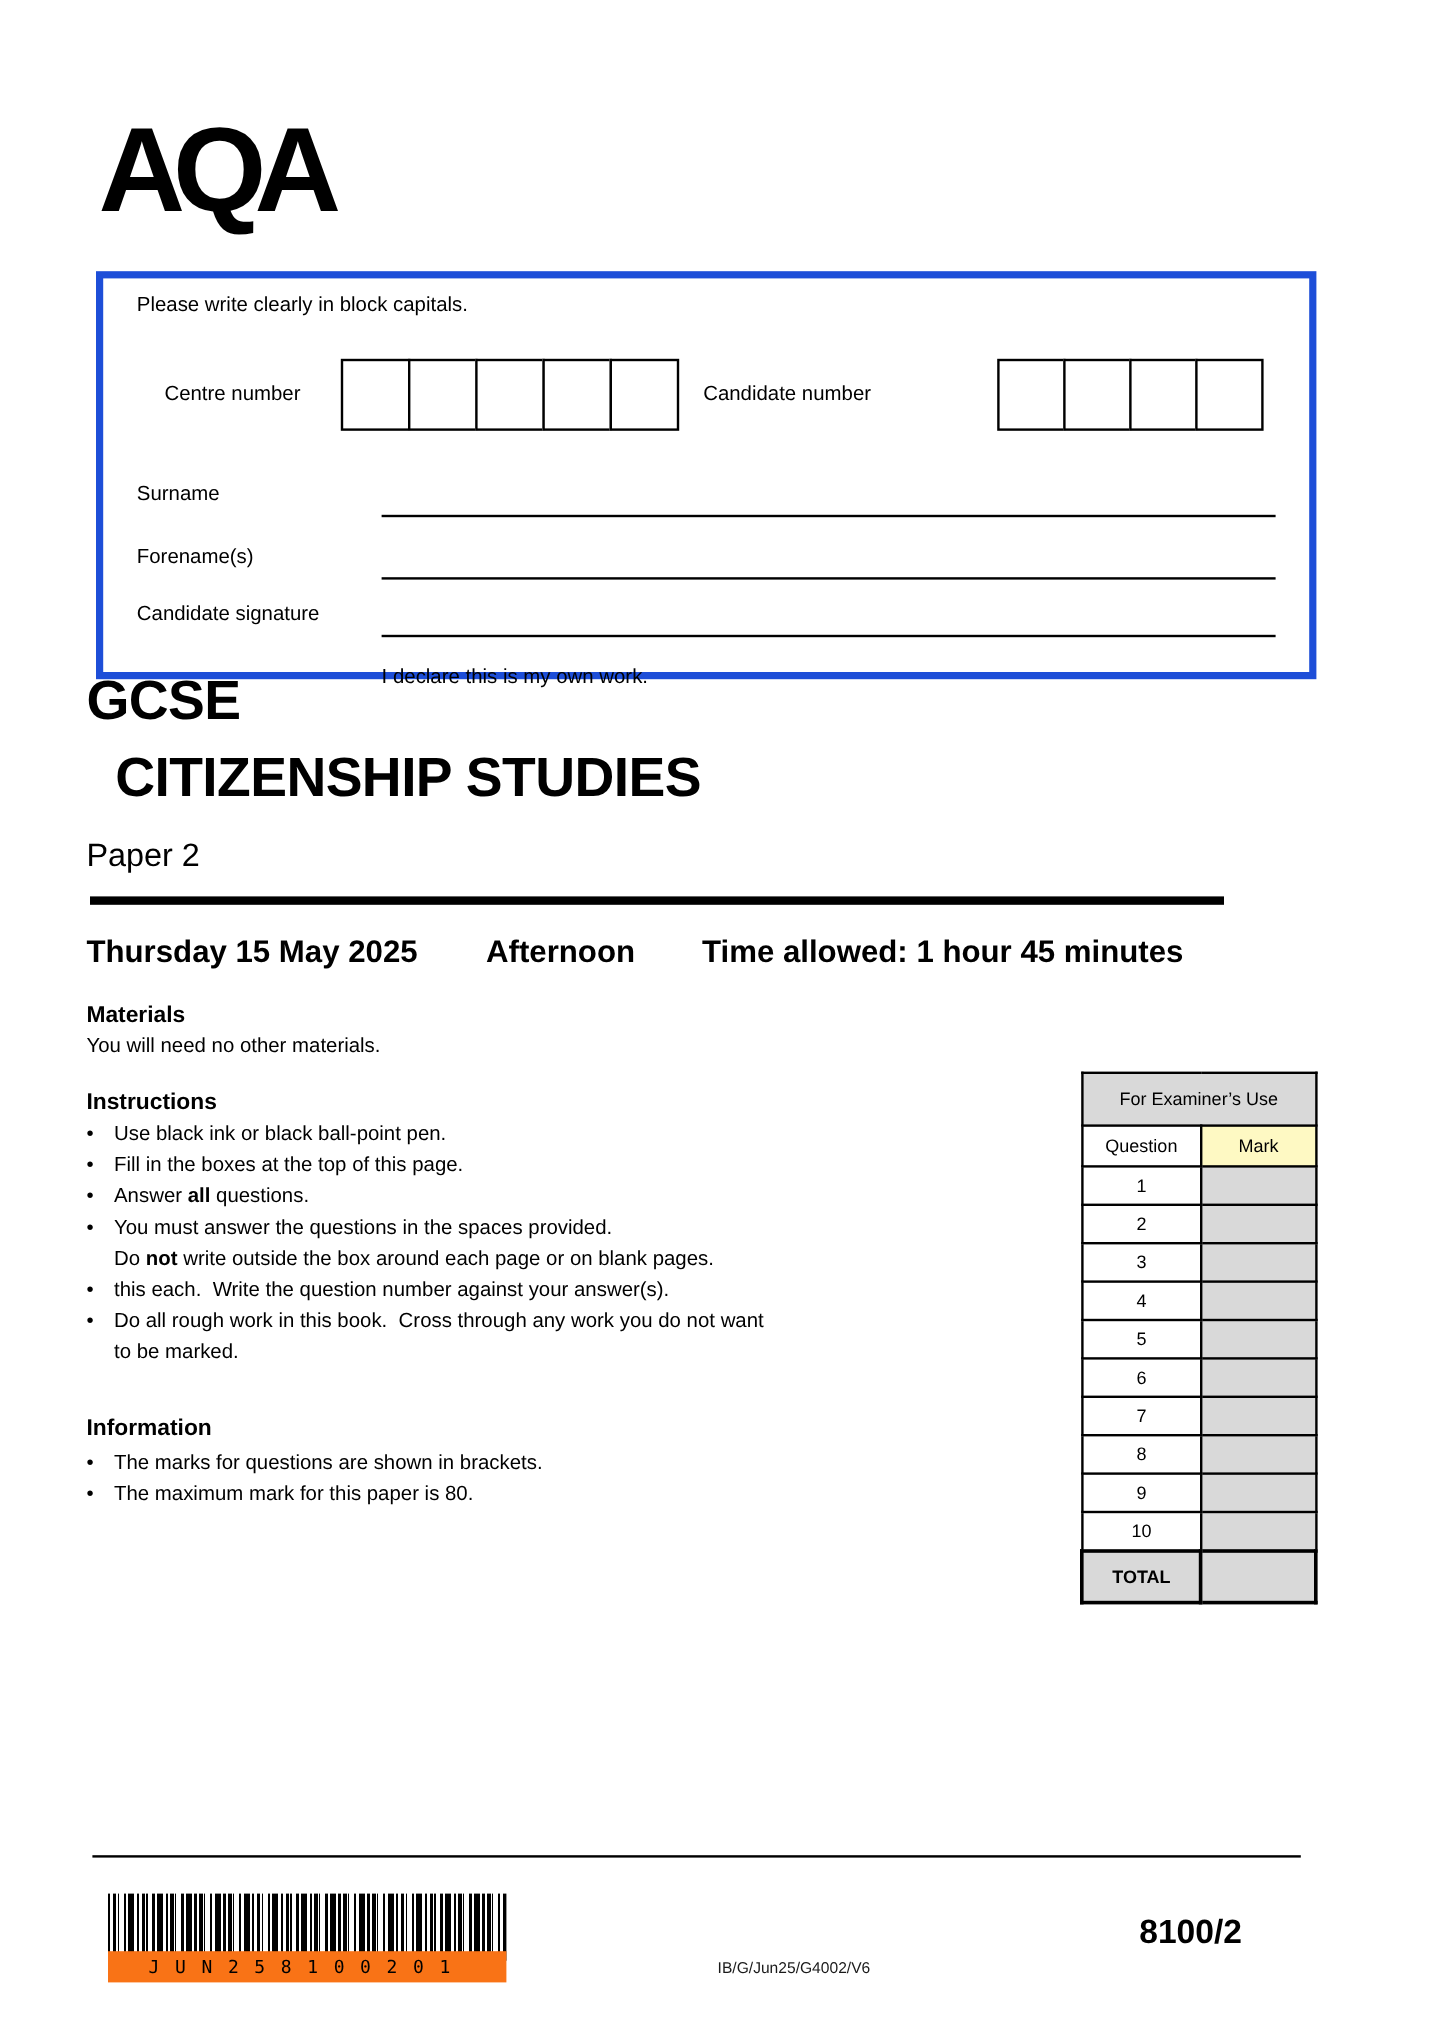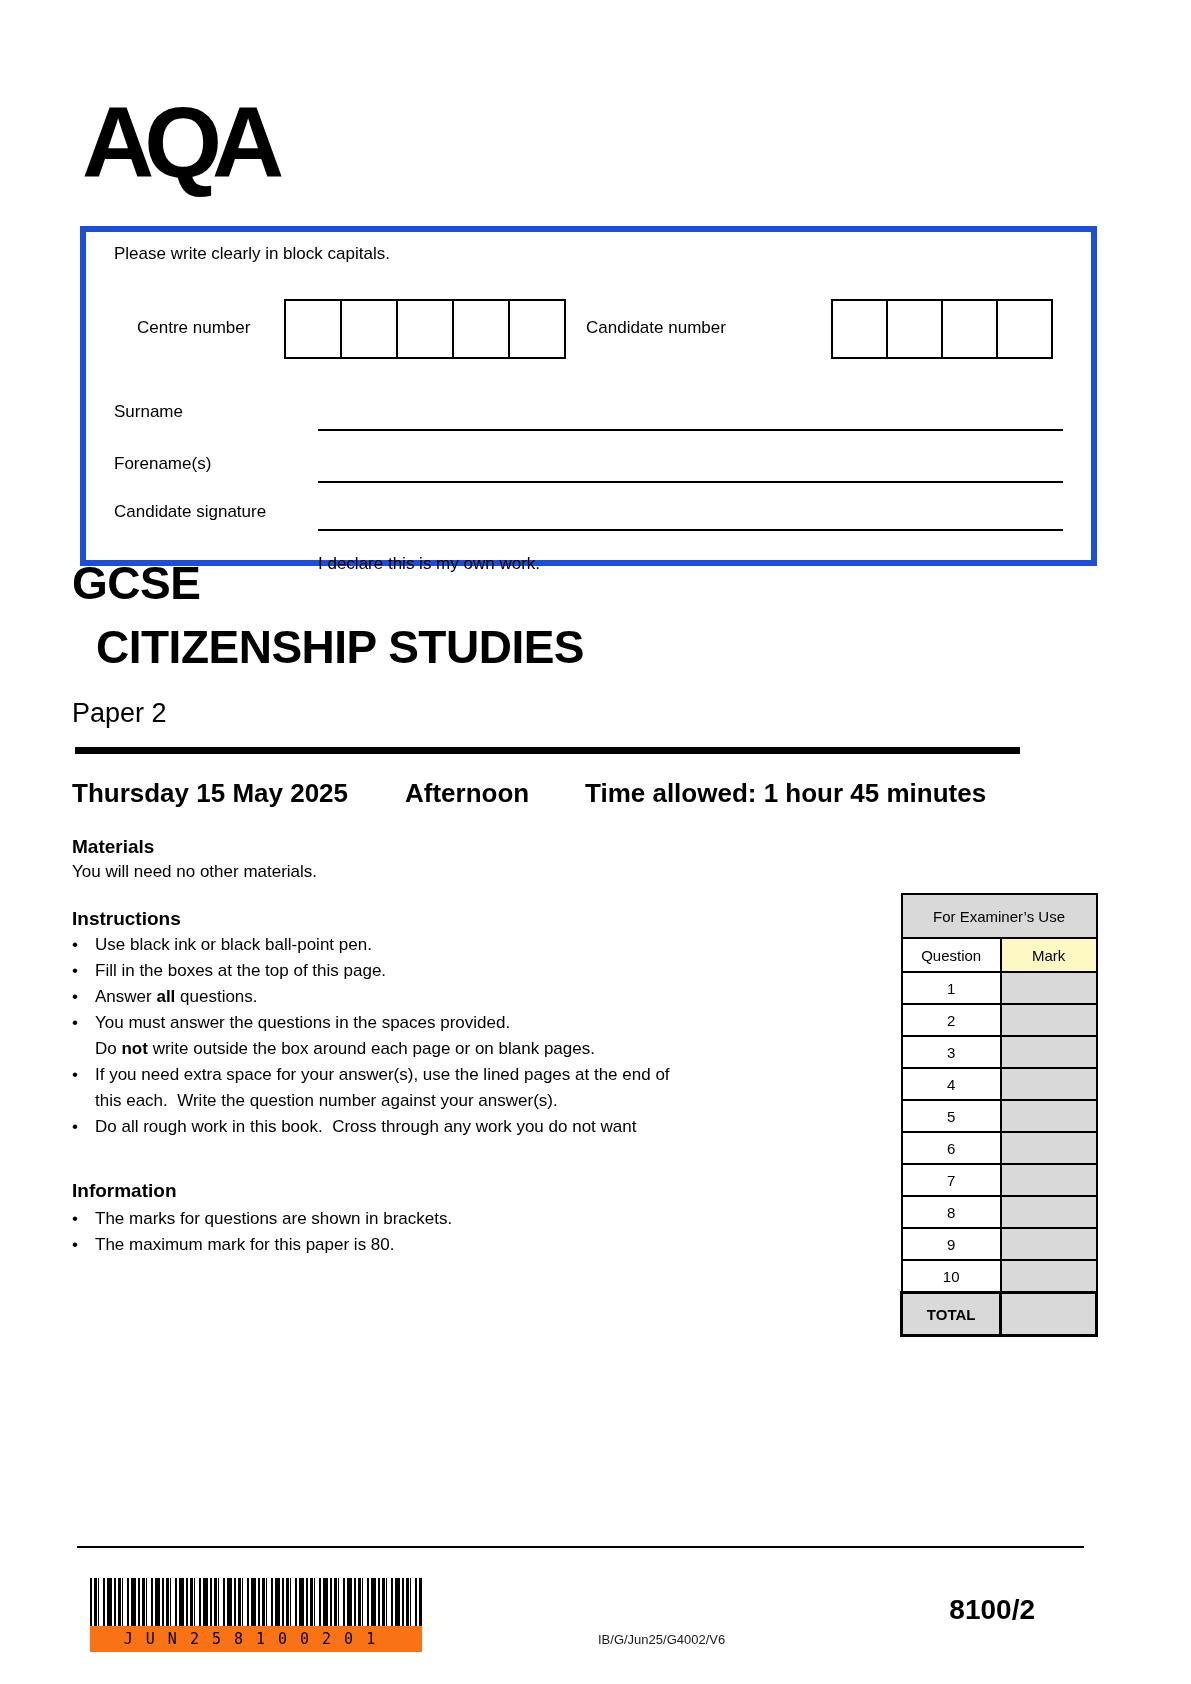--- a/index.html
+++ b/index.html
@@ -165,28 +165,28 @@
     <div class="bitem">
       <span class="bullet">•</span>
       <span class="blines">
         <span class="iline"><span>You must answer the questions in the spaces provided.</span></span>
         <span class="iline"><span>Do </span><span class="b">not</span><span> write outside the box around each page or on blank pages.</span></span>
       </span>
     </div>
     <div class="bitem">
       <span class="bullet">•</span>
       <span class="blines">
-        <span class="iline"><span>If you need extra space for your answer(s), use the lined pages at the end of</span></span>
         <span class="iline"><span>this each.  Write the question number against your answer(s).</span></span>
       </span>
     </div>
     <div class="bitem">
       <span class="bullet">•</span>
       <span class="blines">
         <span class="iline"><span>Do all rough work in this book.  Cross through any work you do not want</span></span>
+        <span class="iline"><span>to be marked.</span></span>
       </span>
     </div>
   </div>
 
   <div class="abs sec-h" style="left:72px;top:1180px;">Information</div>
   <div class="abs blist" style="top:1206px;">
     <div class="bitem">
       <span class="bullet">•</span>
       <span class="blines">
           <span class="iline"><span>The marks for questions are shown in brackets.</span></span>

